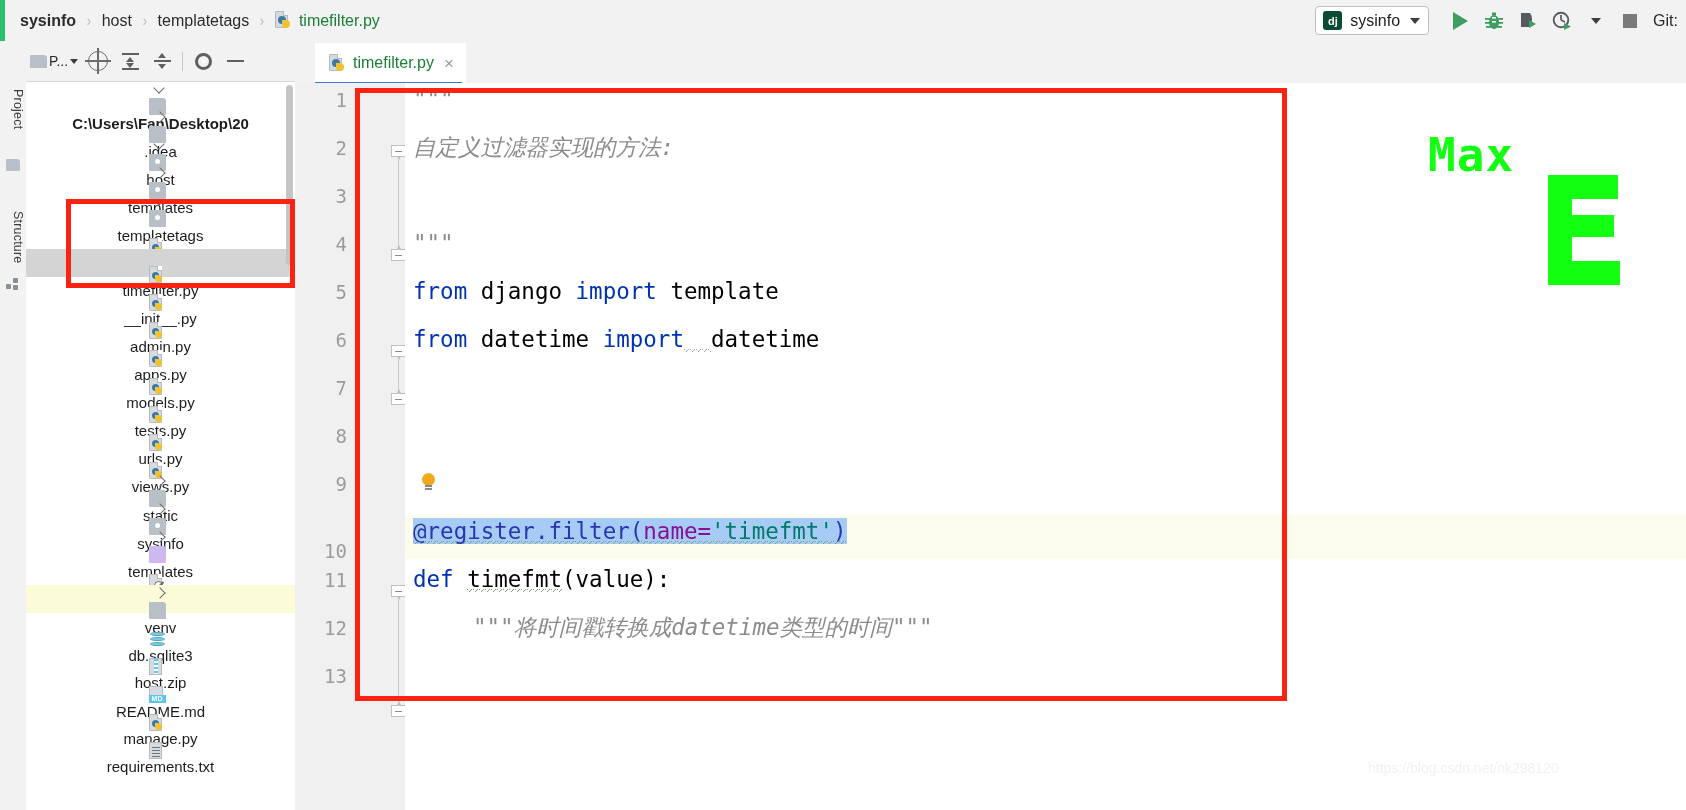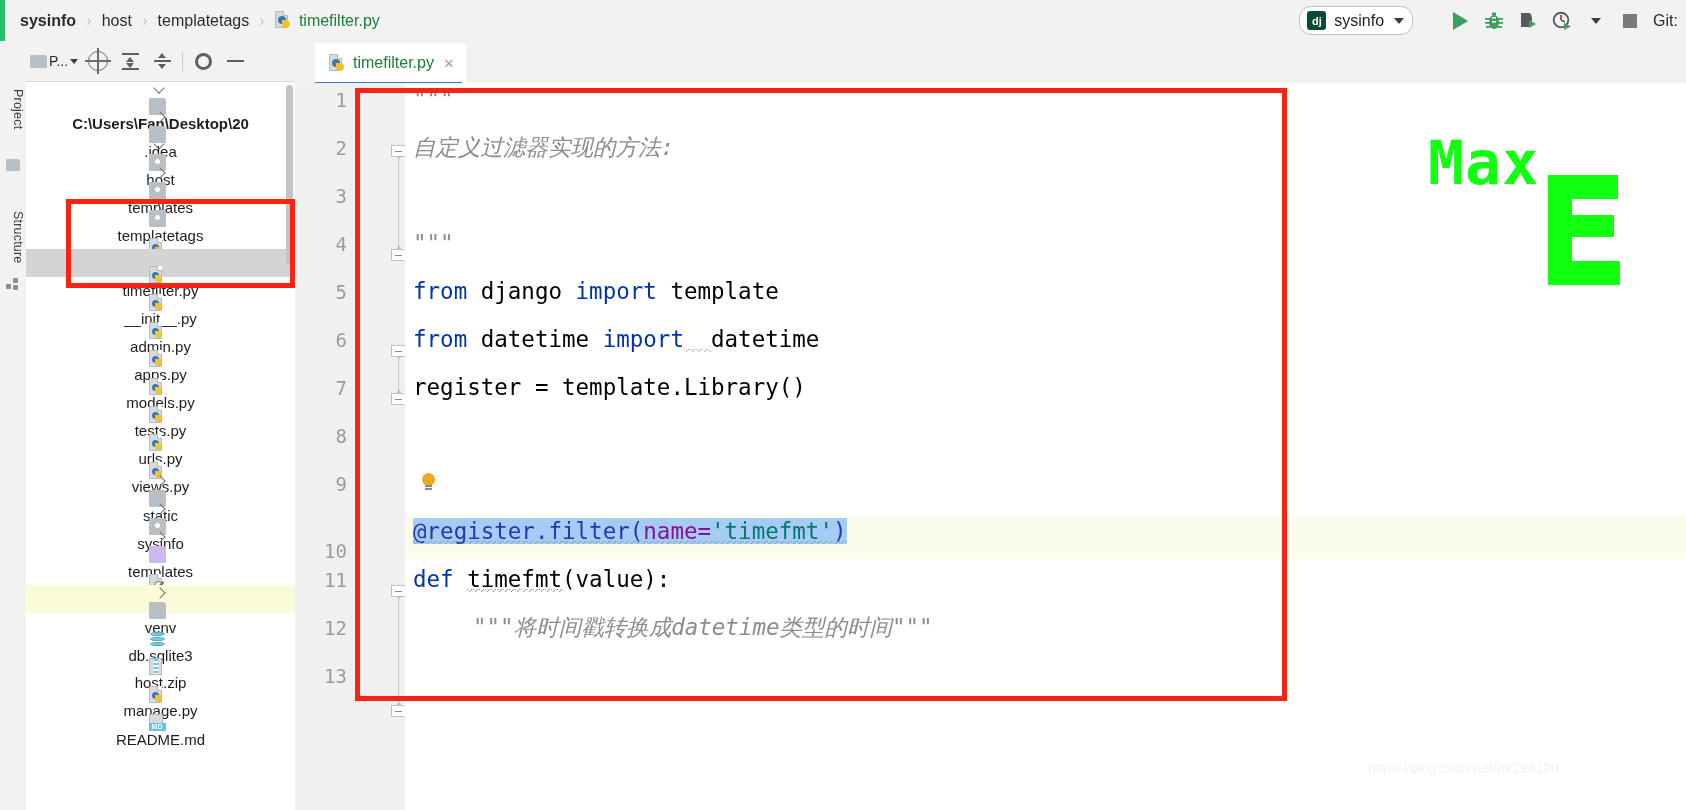--- a/index.html
+++ b/index.html
@@ -33,21 +33,21 @@
     position:absolute;left:0;top:0;width:13px;height:17px;background:#d6dbdf;
     border:1px solid #b3bac0;box-sizing:border-box;border-radius:1px;
   }
   .py-ico .fold{position:absolute;left:8px;top:0;width:5px;height:5px;background:#f2f2f2;border-left:1px solid #b3bac0;border-bottom:1px solid #b3bac0;box-sizing:border-box;}
   .py-ico .snake-b{position:absolute;left:3px;top:5px;width:8px;height:8px;border-radius:50% 50% 0 50%;background:#3c78aa;}
   .py-ico .snake-y{position:absolute;left:7px;top:9px;width:8px;height:8px;border-radius:0 50% 50% 50%;background:#f2c12e;}
 
   .toolbar-right{position:absolute;right:0;top:0;height:41px;display:flex;align-items:center;padding-right:6px;}
   .run-config{
     display:flex;align-items:center;height:27px;padding:0 8px 0 7px;
-    background:#ffffff;border:1px solid #c0c0c0;border-radius:12px;margin-right:30px;
+    background:#ffffff;border:1px solid #c0c0c0;border-radius:4px;margin-right:14px;
   }
   .dj-badge{
     width:19px;height:19px;background:#0c4b33;color:#ffffff;border-radius:3px;
     font-size:11px;font-weight:bold;display:flex;align-items:center;justify-content:center;
     margin-right:8px;font-family:"Liberation Sans",sans-serif;
   }
   .run-config .label{font-size:16px;color:#1d1d1d;margin-right:10px;}
   .caret{width:0;height:0;border-left:5px solid transparent;border-right:5px solid transparent;border-top:6px solid #3c3c3c;}
   .tb-btn{width:34px;height:34px;display:flex;align-items:center;justify-content:center;}
   .tri-run{width:0;height:0;border-top:9px solid transparent;border-bottom:9px solid transparent;border-left:15px solid #3d9e5f;}
@@ -506,36 +506,48 @@
           <span class="arrow "></span>
           <span class="zip-ico">
             <span class="page"></span>
             <span class="z"></span>
           </span>
           <span class="name c-brown">host.zip</span>
         </div>
         <div class="row">
           <span style="display: inline-block; flex: 0 0 auto; width: 38px;"></span>
           <span class="arrow "></span>
+          <span class="md-ico">
+            <span class="page"></span>
+            <span class="tag">MD</span>
+          </span>
+          <span class="name c-dark">README.md</span>
+        </div>
+        <div class="row">
+          <span style="display: inline-block; flex: 0 0 auto; width: 38px;"></span>
+          <span class="arrow "></span>
           <span class="file-ico">
             <span class="page"></span>
             <span class="fold"></span>
             <span class="snake-b"></span>
             <span class="snake-y"></span>
           </span>
           <span class="name c-dark">manage.py</span>
         </div>
         <div class="row">
           <span style="display: inline-block; flex: 0 0 auto; width: 38px;"></span>
           <span class="arrow "></span>
-          <span class="md-ico">
-            <span class="page"></span>
-            <span class="tag">MD</span>
-          </span>
-          <span class="name c-dark">README.md</span>
+          <span class="txt-ico">
+            <span class="page"></span>
+            <span class="ln" style="top:5px"></span>
+            <span class="ln" style="top:8px"></span>
+            <span class="ln" style="top:11px"></span>
+            <span class="ln" style="top:14px"></span>
+          </span>
+          <span class="name c-dark">requirements.txt</span>
         </div>
       </div>
 
     <div class="pp-scroll"></div>
   </div>
 
   <div class="editor">
     <div class="tabs">
       <div class="tab">
         <span class="py-ico">
@@ -600,40 +612,39 @@
       <div class="row-hl" style="top:432px;"></div>
 
       <div class="code-line com" style="top:2px;left:8px;">"""</div>
       <div class="code-line com" style="top:50px;left:8px;">自定义过滤器实现的方法:</div>
       <div class="code-line com" style="top:146px;left:8px;">"""</div>
 
       <div class="code-line" style="top:194px;left:8px;"><span class="k">from</span> <span>django</span> <span class="k">import</span> <span>template</span></div>
 
       <div class="code-line" style="top:242px;left:8px;"><span class="k">from</span> <span>datetime</span> <span class="k">import</span><span class="squig-gray">  </span><span>datetime</span></div>
 
-      <div class="code-line" style="top:290px;left:8px;">register = template.Library()</div>
 
       <span class="bulb" style="left:16px;top:390px;">
           <span class="glass"></span>
           <span class="base"></span>
           <span class="base2"></span>
         </span>
 
       <div class="code-line" style="top:434px;left:8px;"><span class="sel squig"><span class="deco">@register.filter(</span><span class="kwarg">name</span><span class="kwarg">=</span><span class="str">'timefmt'</span><span class="deco">)</span></span></div>
 
       <div class="code-line" style="top:482px;left:8px;"><span class="k">def</span> <span class="squig">timefmt</span><span>(value):</span></div>
 
       <div class="code-line com" style="top:530px;left:68px;">"""将时间戳转换成datetime类型的时间"""</div>
 
     </div>
   </div>
 
   <div class="red-box" style="left:66px;top:199px;width:229px;height:89px;"></div>
   <div class="red-box" style="left:355px;top:88px;width:932px;height:613px;"></div>
 
-  <div class="wm-max" style="left:1428px;top:128px;font-size:60px;">Max</div>
+  <div class="wm-max" style="left:1428px;top:128px;font-size:46px;">Max</div>
   <svg class="wm-max" style="left:1518px;top:175px;" width="168" height="110" viewBox="0 0 168 110">
     <path d="M30 0 H100 V24 H54 V40 H96 V62 H54 V86 H102 V110 H30 Z" fill="#12ff12"></path>
   </svg>
 
   <div class="csdn" style="left:1368px;top:760px;">https://blog.csdn.net/nk298120</div>
 
 </div>
 
 </body></html>

